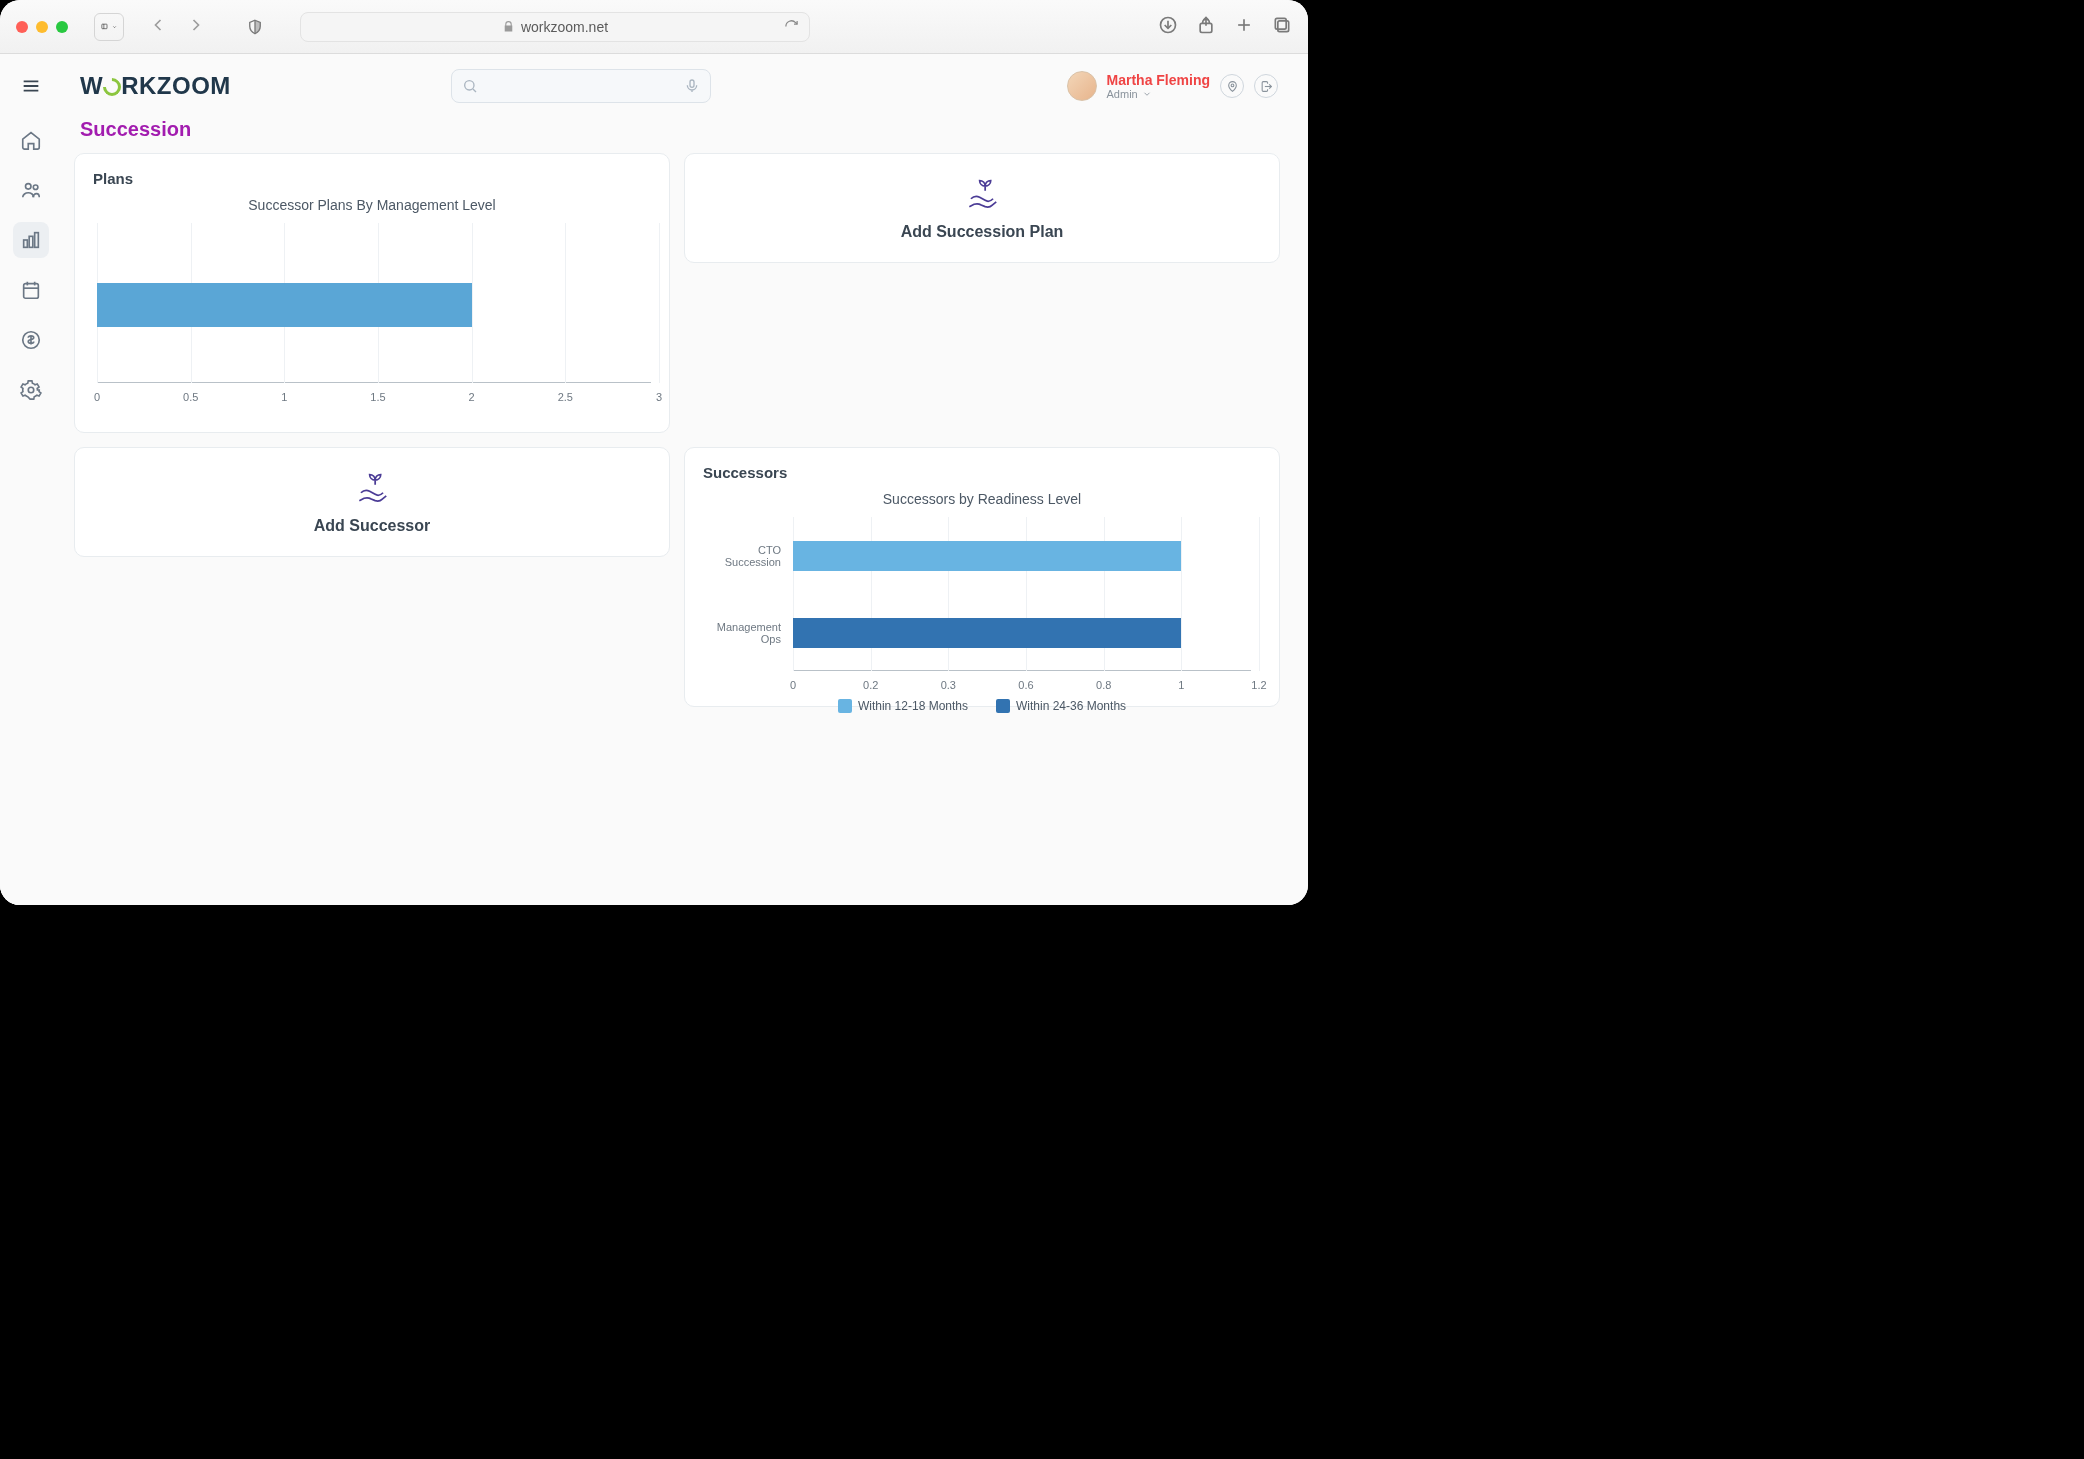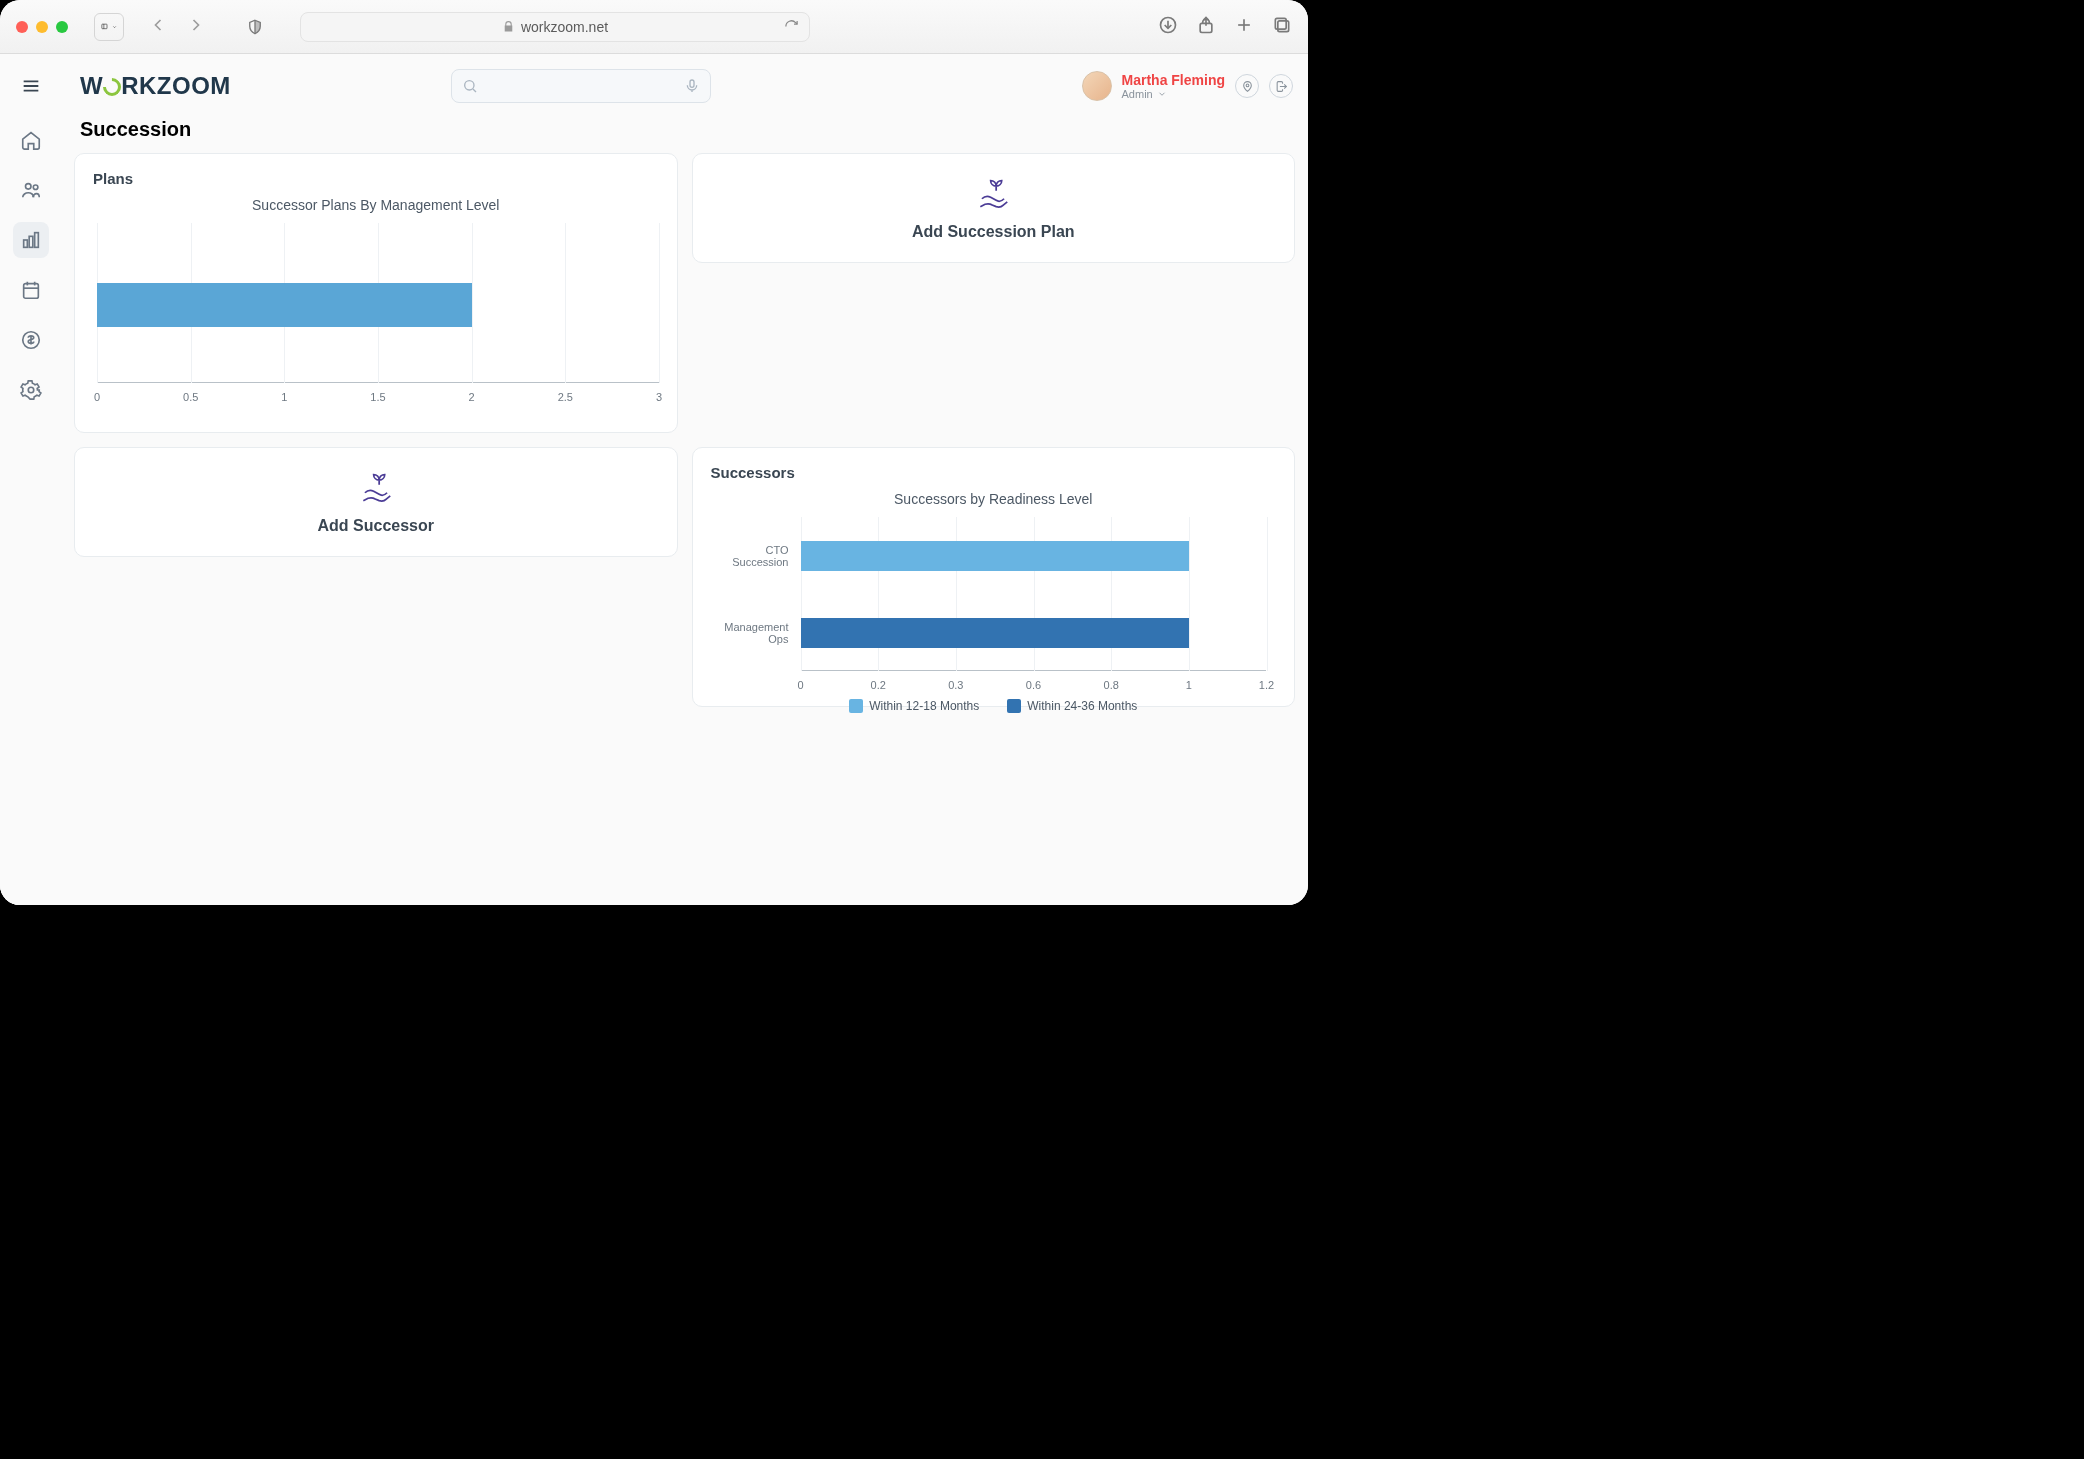--- a/index.html
+++ b/index.html
@@ -24,34 +24,34 @@
   .right-tb svg{width:20px;height:20px;}
 
   
   .app-body { display:flex; height: calc(100% - 54px); background:#fafafa; }
   .mini-side { width: 62px; border-right:0; background:#fafafa; padding-top: 68px; display:flex; flex-direction:column; align-items:center; gap:14px; position:relative;}
   .mini-side .ham { position:absolute; top:14px; }
   .side-btn { width:36px; height:36px; border-radius:8px; display:flex; align-items:center; justify-content:center; color:#6b7785; }
   .side-btn.active { background:#eceff2; }
   .side-btn svg { width:22px; height:22px; }
 
-  .main { flex:1; padding: 0 11px 20px 10px; overflow:auto; }
+  .main { flex:1; padding: 0 26px 20px 10px; overflow:auto; }
   .top-row { display:flex; align-items:center; height:64px; gap:20px; padding-left:8px;}
   .logo { font-weight:800; font-size:24px; letter-spacing:0.5px; color:#20374a;}
   .logo .accent-ring{ display:inline-block; width:18px; height:18px; border:3px solid #8cc63f; border-left-color:transparent; border-radius:50%; transform:rotate(45deg); vertical-align:-2px; }
   .app-search { margin-left: 200px; width: 260px; height:34px; border:1px solid #dde3e9; background:#f6f8fa; border-radius:8px; display:flex; align-items:center; padding:0 10px; color:#aab5c0; }
   .app-search .mic { margin-left:auto; }
   .user-block { margin-left:auto; display:flex; align-items:center; gap:10px; padding-right:4px;}
   .avatar { width:30px; height:30px; border-radius:50%; background:linear-gradient(135deg,#f3d6b8,#e7b48c); border:1px solid #d9c2a8; }
   .user-txt { line-height:1.15; }
   .user-name { font-size:14px; font-weight:700; color:#ef4444; }
   .user-role { font-size:11px; color:#8a939c; display:flex; align-items:center; gap:4px; }
   .circ-btn { width:24px;height:24px;border:1px solid #cfd6dd;border-radius:50%;display:flex;align-items:center;justify-content:center;color:#8a939c;}
 
-  .page-title { font-size:20px; font-weight:700; color:#000000; padding: 0 8px 12px 8px; }
+  .page-title { font-size:20px; font-weight:700; color:#a21caf; padding: 0 8px 12px 8px; }
 
   .grid { display:grid; grid-template-columns: 1fr 1fr; gap:14px; padding:0 2px;}
   .card { background:#fff; border:1px solid #e8ecef; border-radius:10px; padding:16px 18px; }
   .card-hd { font-weight:700; color:#3a4652; font-size:15px; margin-bottom:10px;}
   .todo-row { display:flex; gap:14px; align-items:flex-start;}
   .todo-ic { width:34px;height:34px;border-radius:50%;background:#1ea97c;color:#fff;display:flex;align-items:center;justify-content:center;font-weight:700; font-size:16px; flex-shrink:0;}
   .todo-title{font-weight:600;color:#3b4753;font-size:15px;}
   .todo-sub{color:#6c7884;font-size:13px; margin-top:2px;}
 
   .chart-title{ text-align:center; font-size:14px; color:#4c5865; margin:4px 0 10px 0;}

